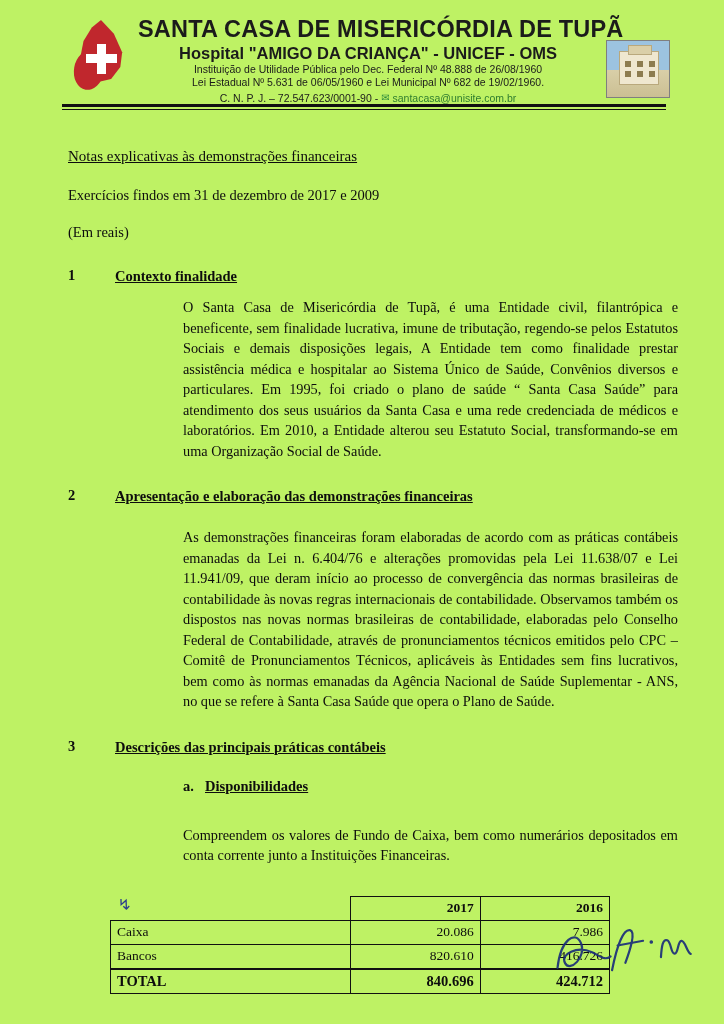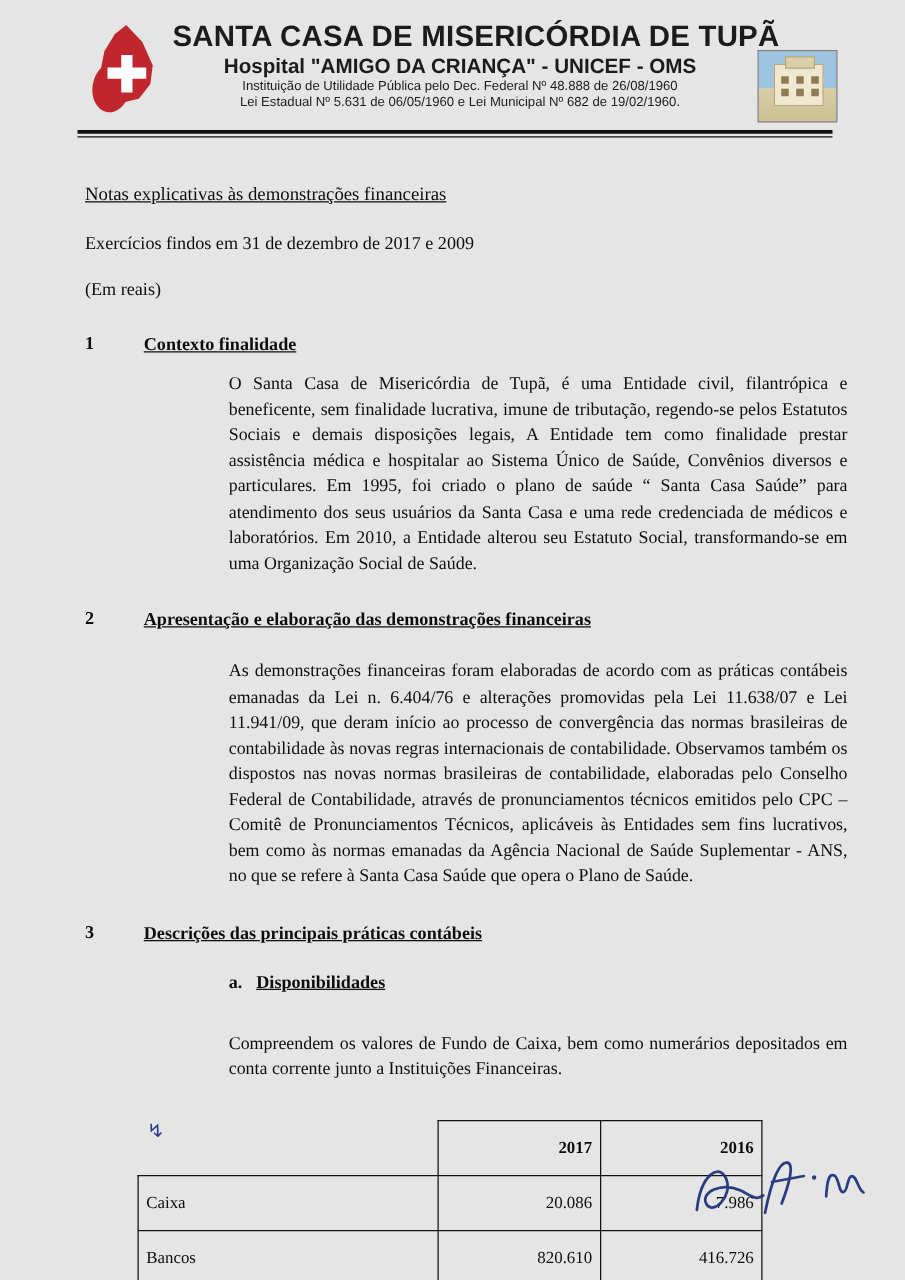--- a/index.html
+++ b/index.html
@@ -12,21 +12,21 @@
     height: 1024px;
     position: relative;
     font-family: "Liberation Serif", serif;
     color: #0d0d0d;
     overflow: hidden;
   }
   .page {
     position: relative;
     width: 724px;
     height: 1024px;
-    background: #e5e5e5;
+    background: #bef264;
   }
 
   
   .letterhead {
     position: absolute;
     left: 60px;
     top: 14px;
     width: 610px;
     height: 92px;
   }
@@ -246,21 +246,21 @@
     margin: 30px 0 0 110px;
     width: 500px;
   }
   table.fin {
     border-collapse: collapse;
     width: 500px;
     font-size: 13.5px;
   }
   table.fin td, table.fin th {
     border: 1px solid #111;
-    padding: 13px 6px;
+    padding: 3px 6px;
     height: 17px;
   }
   table.fin th.blank {
     border: none;
   }
   table.fin .lbl {
     width: 250px;
     text-align: left;
     font-weight: normal;
   }
@@ -318,20 +318,25 @@
       <div class="drop2"></div>
       <div class="white-cross-v"></div>
       <div class="white-cross-h"></div>
     </div>
 
     <div class="head-text">
       <div class="head-line1">SANTA CASA DE MISERICÓRDIA DE TUPÃ</div>
       <div class="head-line2">Hospital "AMIGO DA CRIANÇA" - UNICEF - OMS</div>
       <div class="head-line3">Instituição de Utilidade Pública pelo Dec. Federal Nº 48.888 de 26/08/1960</div>
       <div class="head-line4">Lei Estadual Nº 5.631 de 06/05/1960 e Lei Municipal Nº 682 de 19/02/1960.</div>
+      <div class="head-line5">
+        <span>C. N. P. J. – 72.547.623/0001-90 -</span>
+        <span class="mail-ico">✉</span>
+        <span class="mail-addr">santacasa@unisite.com.br</span>
+      </div>
     </div>
 
     <div class="head-photo">
       <div class="bld"></div>
       <div class="win" style="left:18px;top:20px;"></div>
       <div class="win" style="left:30px;top:20px;"></div>
       <div class="win" style="left:42px;top:20px;"></div>
       <div class="win" style="left:18px;top:30px;"></div>
       <div class="win" style="left:30px;top:30px;"></div>
       <div class="win" style="left:42px;top:30px;"></div>

